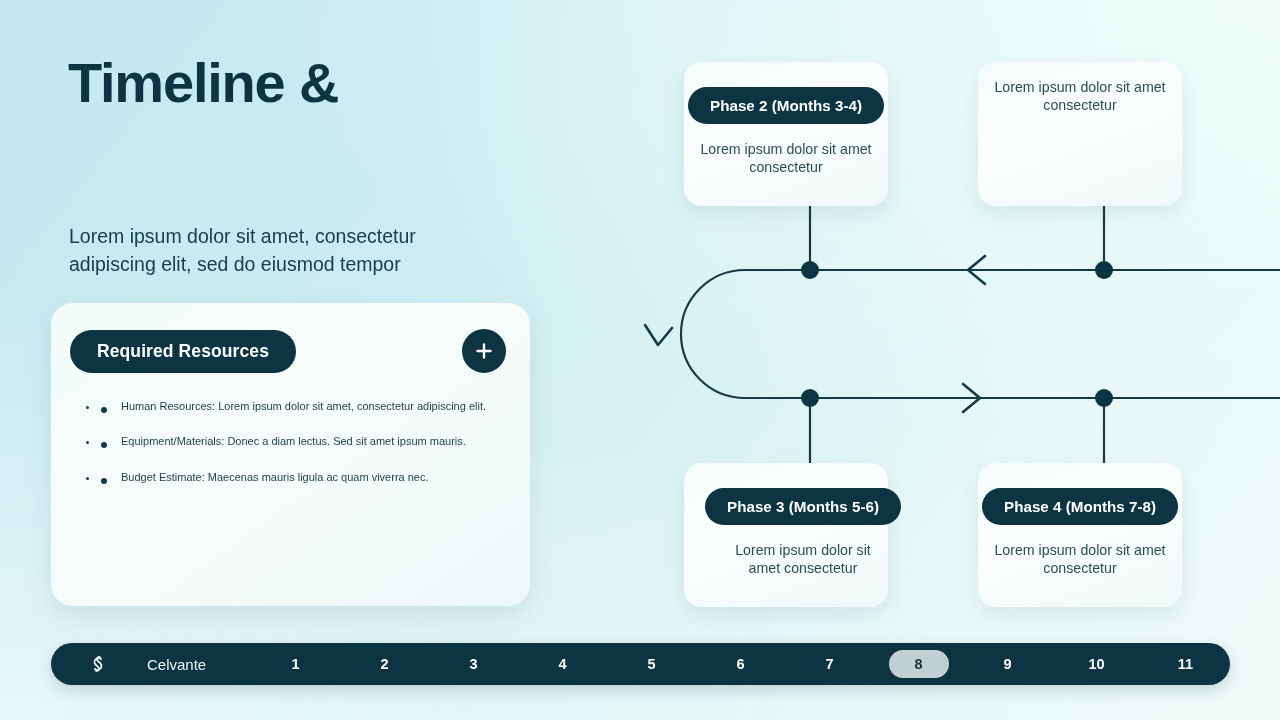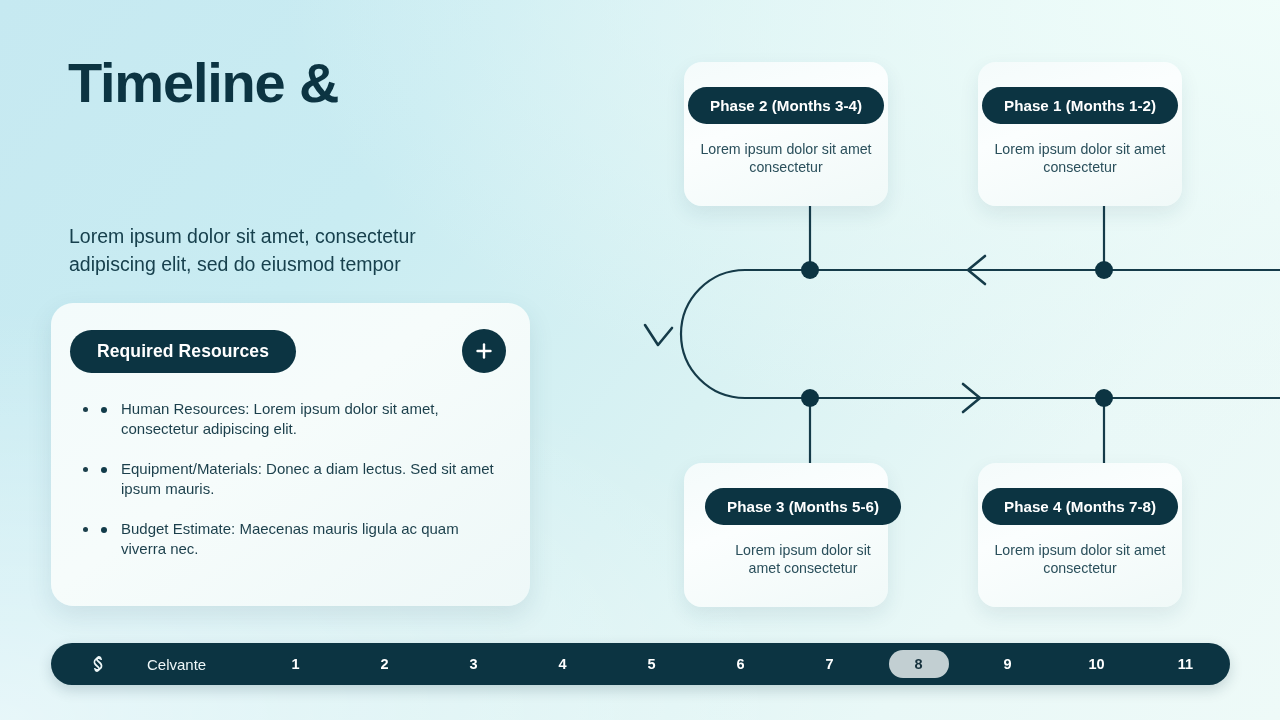--- a/index.html
+++ b/index.html
@@ -49,21 +49,21 @@
   .plus-btn {
     position:absolute; right:24px; top:26px;
     width:44px; height:44px; border-radius:50%;
     background:#0c3442; display:flex; align-items:center; justify-content:center;
     cursor:pointer;
   }
   .plus-btn svg { display:block; }
   .res-list { position:absolute; left:48px; top:96px; right:28px; }
   .res-item {
     position:relative; padding-left:22px; margin-bottom:21px;
-    font-size:15px; line-height:1.30; color:#1b3f4b;
+    font-size:11px; line-height:1.30; color:#1b3f4b;
   }
   .res-item:last-child { margin-bottom:0; }
   .res-item::before {
     content:""; position:absolute; left:2px; top:8px;
     width:6px; height:6px; border-radius:50%; background:#123c4a;
   }
 
   
   #timeline { position:absolute; left:0; top:0; width:1280px; height:630px; pointer-events:none; }
 
@@ -156,21 +156,20 @@
       <li class="res-item">Budget Estimate: Maecenas mauris ligula ac quam viverra nec.</li>
     </ul>
   </div>
 
   <div class="p-card top c2">
     <div class="p-pill">Phase 2 (Months 3-4)</div>
     <div class="p-desc">Lorem ipsum dolor sit amet consectetur</div>
   </div>
 
   <div class="p-card top c1">
-    <div class="p-pill">Phase 1 (Months 1-2)</div>
     <div class="p-desc">Lorem ipsum dolor sit amet consectetur</div>
   </div>
 
   <div class="p-card bot c3">
     <div class="p-pill">Phase 3 (Months 5-6)</div>
     <div class="p-desc">Lorem ipsum dolor sit amet consectetur</div>
   </div>
 
   <div class="p-card bot c4">
     <div class="p-pill">Phase 4 (Months 7-8)</div>

